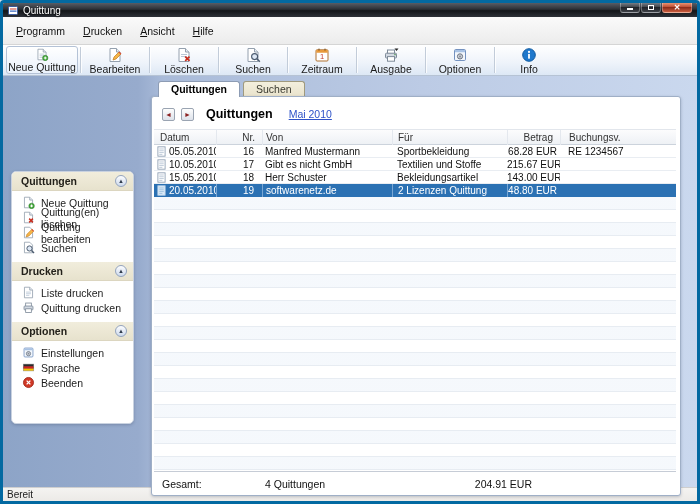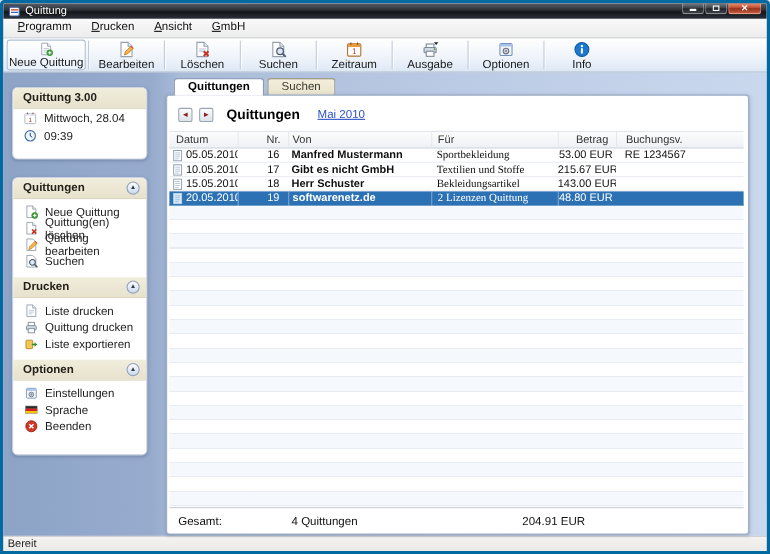--- a/index.html
+++ b/index.html
@@ -15,22 +15,22 @@
   .win-controls { position:absolute; top:0; right:5px; display:flex; gap:1px; }
   .wbtn { width:20px; height:10px; border:1px solid rgba(255,255,255,.3); border-top:none;
     border-radius:0 0 3px 3px; display:flex; align-items:center; justify-content:center;
     background:linear-gradient(#777c84, #3a3e44 50%, #202329 50%, #3c4046); cursor:pointer; }
   .wbtn.close { width:30px; background:linear-gradient(#e69271, #b8452c 50%, #8d2e1a 50%, #c95b3d); }
   .glyph-min { width:6px; height:2px; background:#fff; margin-top:3px; }
   .glyph-max { width:6px; height:5px; border:1px solid #fff; }
   .glyph-close { color:#fff; font-size:8px; line-height:1; font-weight:bold; }
 
   
-  .menubar { height:18px; background:linear-gradient(#fafafa,#ececec); border-bottom:1px solid #d5d5d5;
-    display:flex; padding-left:4px; }
+  .menubar { height:28px; background:linear-gradient(#fafafa,#ececec); border-bottom:1px solid #d5d5d5;
+    display:flex; align-items:center; padding-left:4px; }
   .menu-item { font-size:10.5px; color:#111; padding:0 9px; line-height:14px; cursor:default; }
   .menu-item::first-letter { text-decoration:underline; }
 
   
   .toolbar { height:31px; background:linear-gradient(#ffffff,#eef3fa 60%,#dde8f5); border-bottom:1px solid #b6c3d4;
     display:flex; align-items:stretch; padding-left:2px; }
   .tb-btn { width:66px; display:flex; flex-direction:column; align-items:center; justify-content:center;
     gap:0px; font-size:10.5px; color:#1a1a1a; cursor:pointer; padding-top:1px; }
   .tb-btn.hot { border:1px solid #b4c2d6; border-radius:3px; background:linear-gradient(#ffffff,#e9f1fb); margin:1px; width:72px; }
   .tb-sep { width:1px; background:#c2ccd9; box-shadow:1px 0 0 rgba(255,255,255,.8); margin:2px 1px; }
@@ -80,21 +80,21 @@
     background:linear-gradient(#fcfcfd,#eef1f5); border-top:1px solid #e2e6ec; border-bottom:1px solid #ccd3dc; }
   .thead > div { padding:0 2px; border-left:1px solid #e4e8ee; height:100%; line-height:15px; }
   .thead > div:first-child { border-left:none; padding-left:6px; }
   .th-nr, .th-betrag { text-align:right; padding-right:7px !important; }
   .th-von, .th-fuer { padding-left:3px !important; } .th-fuer{ padding-left:5px !important; }
   .th-buch { padding-left:8px !important; }
   .row { height:13px; align-items:center; border-bottom:1px solid #e9edf2; color:#101010; cursor:pointer; }
   .row > div { line-height:13px; white-space:nowrap; overflow:hidden; }
   .c-datum { display:flex; align-items:center; gap:3px; padding-left:3px; }
   .c-nr { text-align:right; padding-right:8px; }
-  .c-von { padding-left:3px;font-weight:bold; } .c-fuer { padding-left:5px;font-family:Liberation Serif, serif; }
+  .c-von { padding-left:3px; } .c-fuer { padding-left:5px; }
   .c-betrag { text-align:right; padding-right:3px; }
   .c-buch { padding-left:8px; }
   .row.sel { background:#2b71b3; color:#fff; border-bottom-color:#2b71b3; }
   .row.sel > div { border-left:1px solid rgba(185,212,238,.55); }
   .row.sel > div:first-child { border-left:none; }
   .doc { width:9px; height:11px; flex:0 0 auto; }
   .fill { flex:1; margin:0 4px 0 2px;
     background:
       repeating-linear-gradient(to bottom, transparent 0 12px, #e7ecf2 12px 13px),
       repeating-linear-gradient(to bottom, rgba(237,243,250,.55) 0 13px, transparent 13px 26px); }
@@ -130,21 +130,21 @@
       <div class="wbtn close">
           <span class="glyph-close">✕</span>
         </div>
     </div>
   </div>
 
   <div class="menubar">
     <span class="menu-item">Programm</span>
     <span class="menu-item">Drucken</span>
     <span class="menu-item">Ansicht</span>
-    <span class="menu-item">GmbH</span>
+    <span class="menu-item">Hilfe</span>
   </div>
 
   <div class="toolbar">
     <div class="tb-btn hot">
       <svg class="ic" viewBox="0 0 16 16">
         <path d="M3 1.5h6.5L13 5v9.5H3z" fill="#fff" stroke="#94a0ae"></path>
           <path d="M9.5 1.5V5H13" fill="#e8edf3" stroke="#94a0ae"></path>
         <g stroke="#b9c6d6">
             <path d="M5 7.5h6M5 9.5h6M5 11.5h4"></path>
           </g>
@@ -222,41 +222,20 @@
         <circle cx="8" cy="8" r="6.3" fill="#1e78cc" stroke="#0f5aa0"></circle>
         <circle cx="8" cy="4.9" r="1.1" fill="#fff"></circle>
         <rect x="7.1" y="6.7" width="1.8" height="5.1" rx=".9" fill="#fff"></rect>
       </svg>
       <span>Info</span>
     </div>
   </div>
 
   <div class="client">
 
-    <div class="side-panel info-panel">
-      <div class="sb-header">
-        <span>Quittung 3.00</span>
-      </div>
-      <div class="info-row">
-        <svg class="ic-s" viewBox="0 0 16 16">
-          <rect x="2" y="2.8" width="12" height="11.2" rx="1" fill="#fff" stroke="#a8b2c2"></rect>
-          <path d="M2.3 3h11.4v2.6H2.3z" fill="#e4e9f1"></path>
-          <path d="M5 1.6v2M11 1.6v2" stroke="#8a4a2a"></path>
-          <text x="8" y="12.2" font-size="7" fill="#c03a2a" text-anchor="middle" font-family="sans-serif">1</text>
-        </svg>
-        <span>Mittwoch, 28.04</span>
-      </div>
-      <div class="info-row">
-        <svg class="ic-s" viewBox="0 0 16 16">
-          <circle cx="8" cy="8" r="5.8" fill="#eef4fc" stroke="#3c6ea8" stroke-width="1.3"></circle>
-          <path d="M8 4.8V8l2.2 1.5" stroke="#16427c" stroke-width="1.1" fill="none"></path>
-        </svg>
-        <span>09:39</span>
-      </div>
-    </div>
 
     <div class="side-panel menu-panel">
 
       <div class="sb-header">
         <span>Quittungen</span>
         <span class="collapse-btn">▲</span>
       </div>
       <div class="sb-items">
         <div class="sb-item">
           <svg class="ic-s" viewBox="0 0 16 16">
@@ -308,28 +287,20 @@
           </svg>
           <span>Liste drucken</span>
         </div>
         <div class="sb-item">
           <svg class="ic-s" viewBox="0 0 16 16">
             <rect x="4.5" y="2.5" width="7" height="4.5" fill="#fff" stroke="#7d8a99"></rect>
             <rect x="2.5" y="6.2" width="11" height="4.8" rx="1" fill="#d2d9e2" stroke="#7d8a99"></rect>
             <rect x="4.5" y="9.6" width="7" height="4.6" fill="#fff" stroke="#7d8a99"></rect>
           </svg>
           <span>Quittung drucken</span>
-        </div>
-        <div class="sb-item">
-          <svg class="ic-s" viewBox="0 0 16 16">
-            <rect x="2" y="4" width="7.5" height="9.5" rx="1" fill="#f2c757" stroke="#b08a28"></rect>
-            <path d="M8.5 8.8h4.2" stroke="#2e8f2e" stroke-width="1.7"></path>
-            <path d="M11.6 6.2l3 2.6-3 2.6z" fill="#2e8f2e"></path>
-          </svg>
-          <span>Liste exportieren</span>
         </div>
       </div>
 
       <div class="sb-header">
         <span>Optionen</span>
         <span class="collapse-btn">▲</span>
       </div>
       <div class="sb-items">
         <div class="sb-item">
           <svg class="ic-s" viewBox="0 0 16 16">
@@ -389,21 +360,21 @@
                 <rect x="1" y="0.8" width="8" height="10.4" fill="#fff" stroke="#8fa0b4"></rect>
                 <g stroke="#b9c6d6">
                     <path d="M2.5 3.2h5M2.5 5.2h5M2.5 7.2h5M2.5 9.2h3.5"></path>
                   </g>
               </svg>
               <span>05.05.2010</span>
             </div>
             <div class="c-nr">16</div>
             <div class="c-von">Manfred Mustermann</div>
             <div class="c-fuer">Sportbekleidung</div>
-            <div class="c-betrag">53.00 EUR</div>
+            <div class="c-betrag">68.28 EUR</div>
             <div class="c-buch">RE 1234567</div>
           </div>
 
           <div class="row grid-cols">
             <div class="c-datum">
               <svg class="doc" viewBox="0 0 10 12">
                 <rect x="1" y="0.8" width="8" height="10.4" fill="#fff" stroke="#8fa0b4"></rect>
                 <g stroke="#b9c6d6">
                     <path d="M2.5 3.2h5M2.5 5.2h5M2.5 7.2h5M2.5 9.2h3.5"></path>
                   </g>

